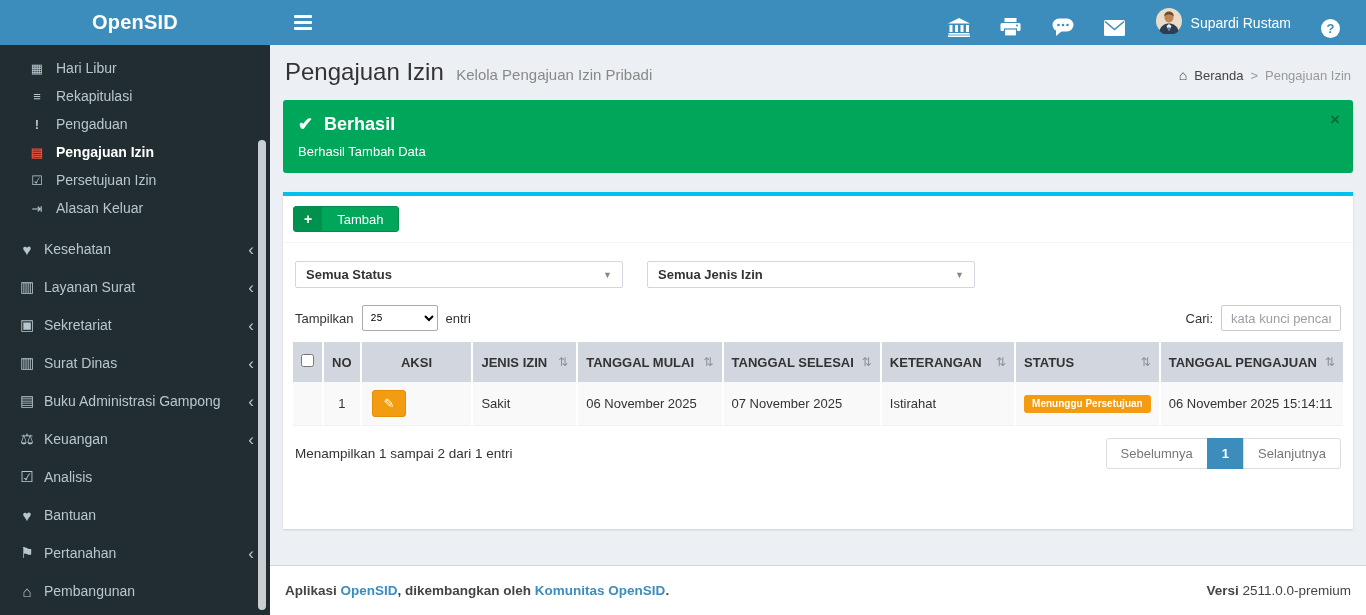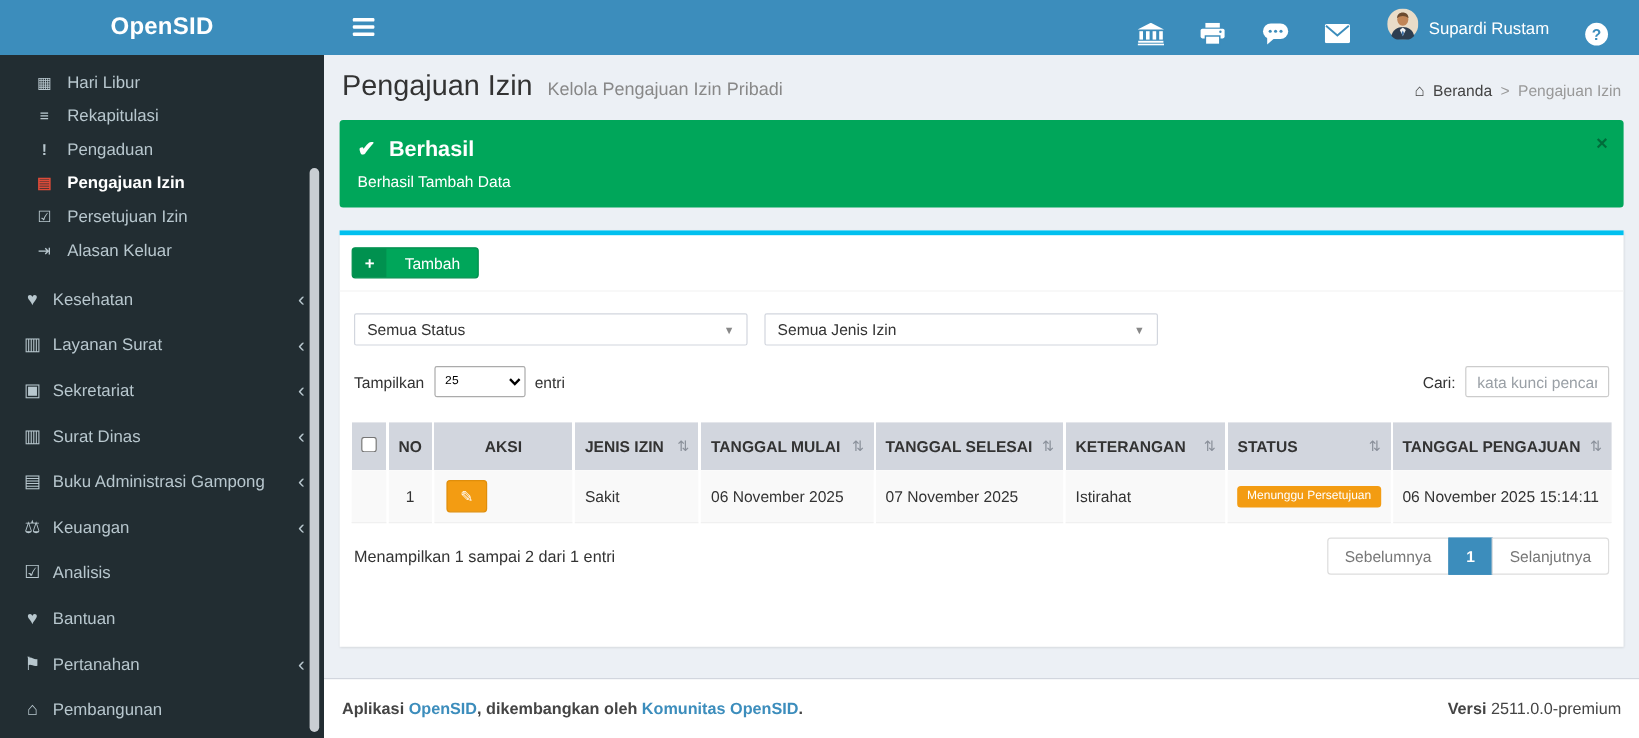--- a/index.html
+++ b/index.html
@@ -49,41 +49,41 @@
   .alert .close { position:absolute; top:11px; right:13px; font-size:17px; font-weight:bold; color:rgba(0,0,0,.35); cursor:pointer; line-height:1; }
 
   
   .box { margin:19px 13px 0; background:#fff; border-top:4px solid #00c0ef; box-shadow:0 1px 2px rgba(0,0,0,.12); }
   .box-header { padding:10px; border-bottom:1px solid #f4f4f4; }
   .btn-add { display:inline-flex; align-items:stretch; background:#00a65a; border:1px solid #008d4c; color:#fff; border-radius:3px; font-size:13px; cursor:pointer; overflow:hidden; }
   .btn-add .plus { padding:4px 10px; background:rgba(0,0,0,.12); font-weight:bold; font-size:14px; display:flex; align-items:center; }
   .btn-add .lbl { padding:4px 15px; display:flex; align-items:center; }
   .box-body { padding:12px 10px 60px; }
 
-  .filters { display:flex; gap:14px; margin:6px 2px 17px; }
+  .filters { display:flex; gap:24px; margin:6px 2px 17px;font-weight:bold; }
   .sel2 { width:328px; height:27px; border:1px solid #d2d6de; border-radius:2px; background:#fff; display:flex; align-items:center; justify-content:space-between; padding:0 10px; font-size:13px; color:#333; cursor:pointer; }
   .sel2 .arrow { color:#888; font-size:9px; }
 
-  .controls { display:flex; justify-content:space-between; align-items:center; font-size:13px; color:#333; margin-bottom:21px; padding:0 2px; }
+  .controls { display:flex; justify-content:space-between; align-items:center; font-size:13px; color:#333; margin-bottom:11px; padding:0 2px; }
   .controls .left { display:flex; align-items:center; gap:8px; }
   .controls select { width:76px; height:26px; border:1px solid #ababab; border-radius:2px; font-size:10px; font-family:Liberation Mono, monospace; padding:0 4px; background:#fff; cursor:pointer; }
   .controls .right { display:flex; align-items:center; gap:8px; }
   .controls input { width:120px; height:26px; border:1px solid #ccc; border-radius:2px; padding:0 9px; font-size:13px; font-family:inherit; color:#333; }
   .controls input::placeholder { color:#9aa0a6; }
 
   table { width:100%; border-collapse:collapse; font-size:13px; }
   th { background:#d2d6de; color:#333; font-weight:bold; text-align:left; padding:12px 8px; border-right:2px solid #fff; position:relative; white-space:nowrap; cursor:default; }
   th.sortable { cursor:pointer; padding-right:26px; }
   th:last-child { border-right:none; }
   th .sort { position:absolute; right:8px; top:50%; transform:translateY(-50%); color:#8a909a; font-size:12px; font-weight:normal; }
   td { background:#f9f9f9; color:#333; padding:8px 8px; border-right:2px solid #fff; border-bottom:1px solid #f0f0f0; vertical-align:middle; }
   td:last-child { border-right:none; }
   .center { text-align:center; }
   .btn-edit { background:#f39c12; border:1px solid #e08e0b; color:#fff; border-radius:3px; padding:5px 11px; font-size:13px; cursor:pointer; margin-left:2px; }
-  .badge-warning { display:inline-block; background:#f39c12; color:#fff; font-size:10px; font-weight:normal; padding:3px 8px 4px; border-radius:3px; white-space:nowrap; }
+  .badge-warning { display:inline-block; background:#f39c12; color:#fff; font-size:10px; font-weight:bold; padding:3px 8px 4px; border-radius:3px; white-space:nowrap; }
 
   .table-footer { display:flex; justify-content:space-between; align-items:center; margin-top:12px; font-size:13.5px; color:#333; padding:0 2px; }
   .pagination { display:flex; }
   .page-btn { border:1px solid #ddd; background:#fff; color:#777; padding:7px 14px; font-size:13px; cursor:pointer; }
   .page-btn.prev { border-radius:3px 0 0 3px; }
   .page-btn.active { background:#3c8dbc; border-color:#3c8dbc; color:#fff; margin-left:-1px; font-weight:bold; }
   .page-btn.next { border-radius:0 3px 3px 0; margin-left:-1px; }
 
   
   .footer { background:#fff; border-top:1px solid #d2d6de; padding:17px 15px; display:flex; justify-content:space-between; font-size:13.5px; color:#444; font-weight:bold; }

